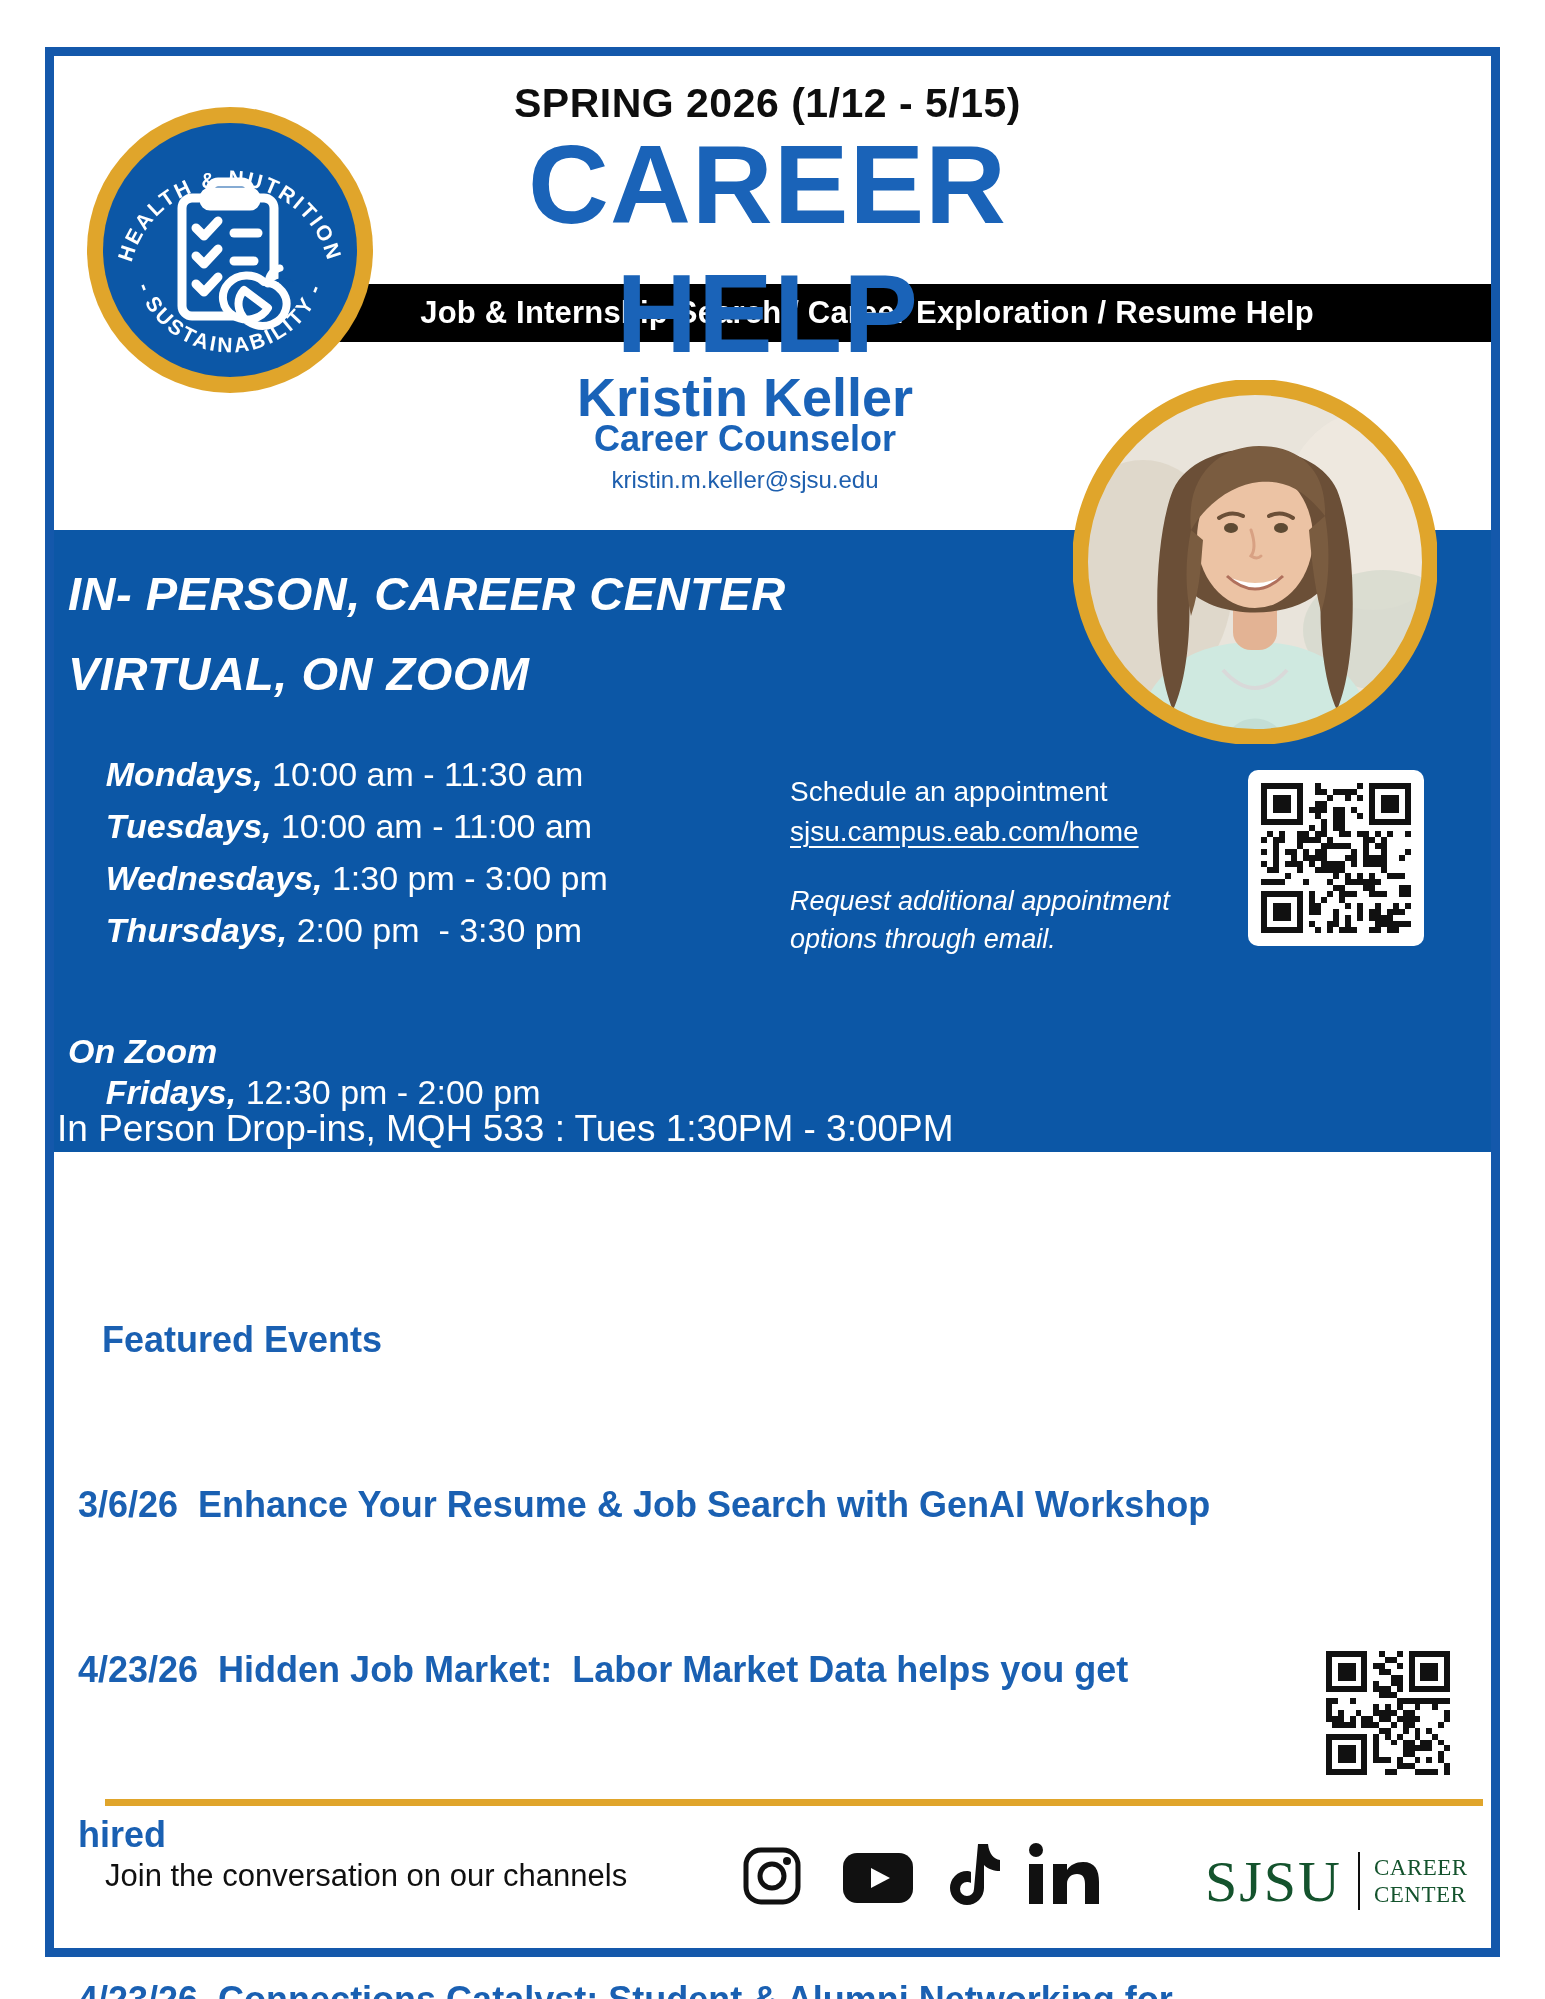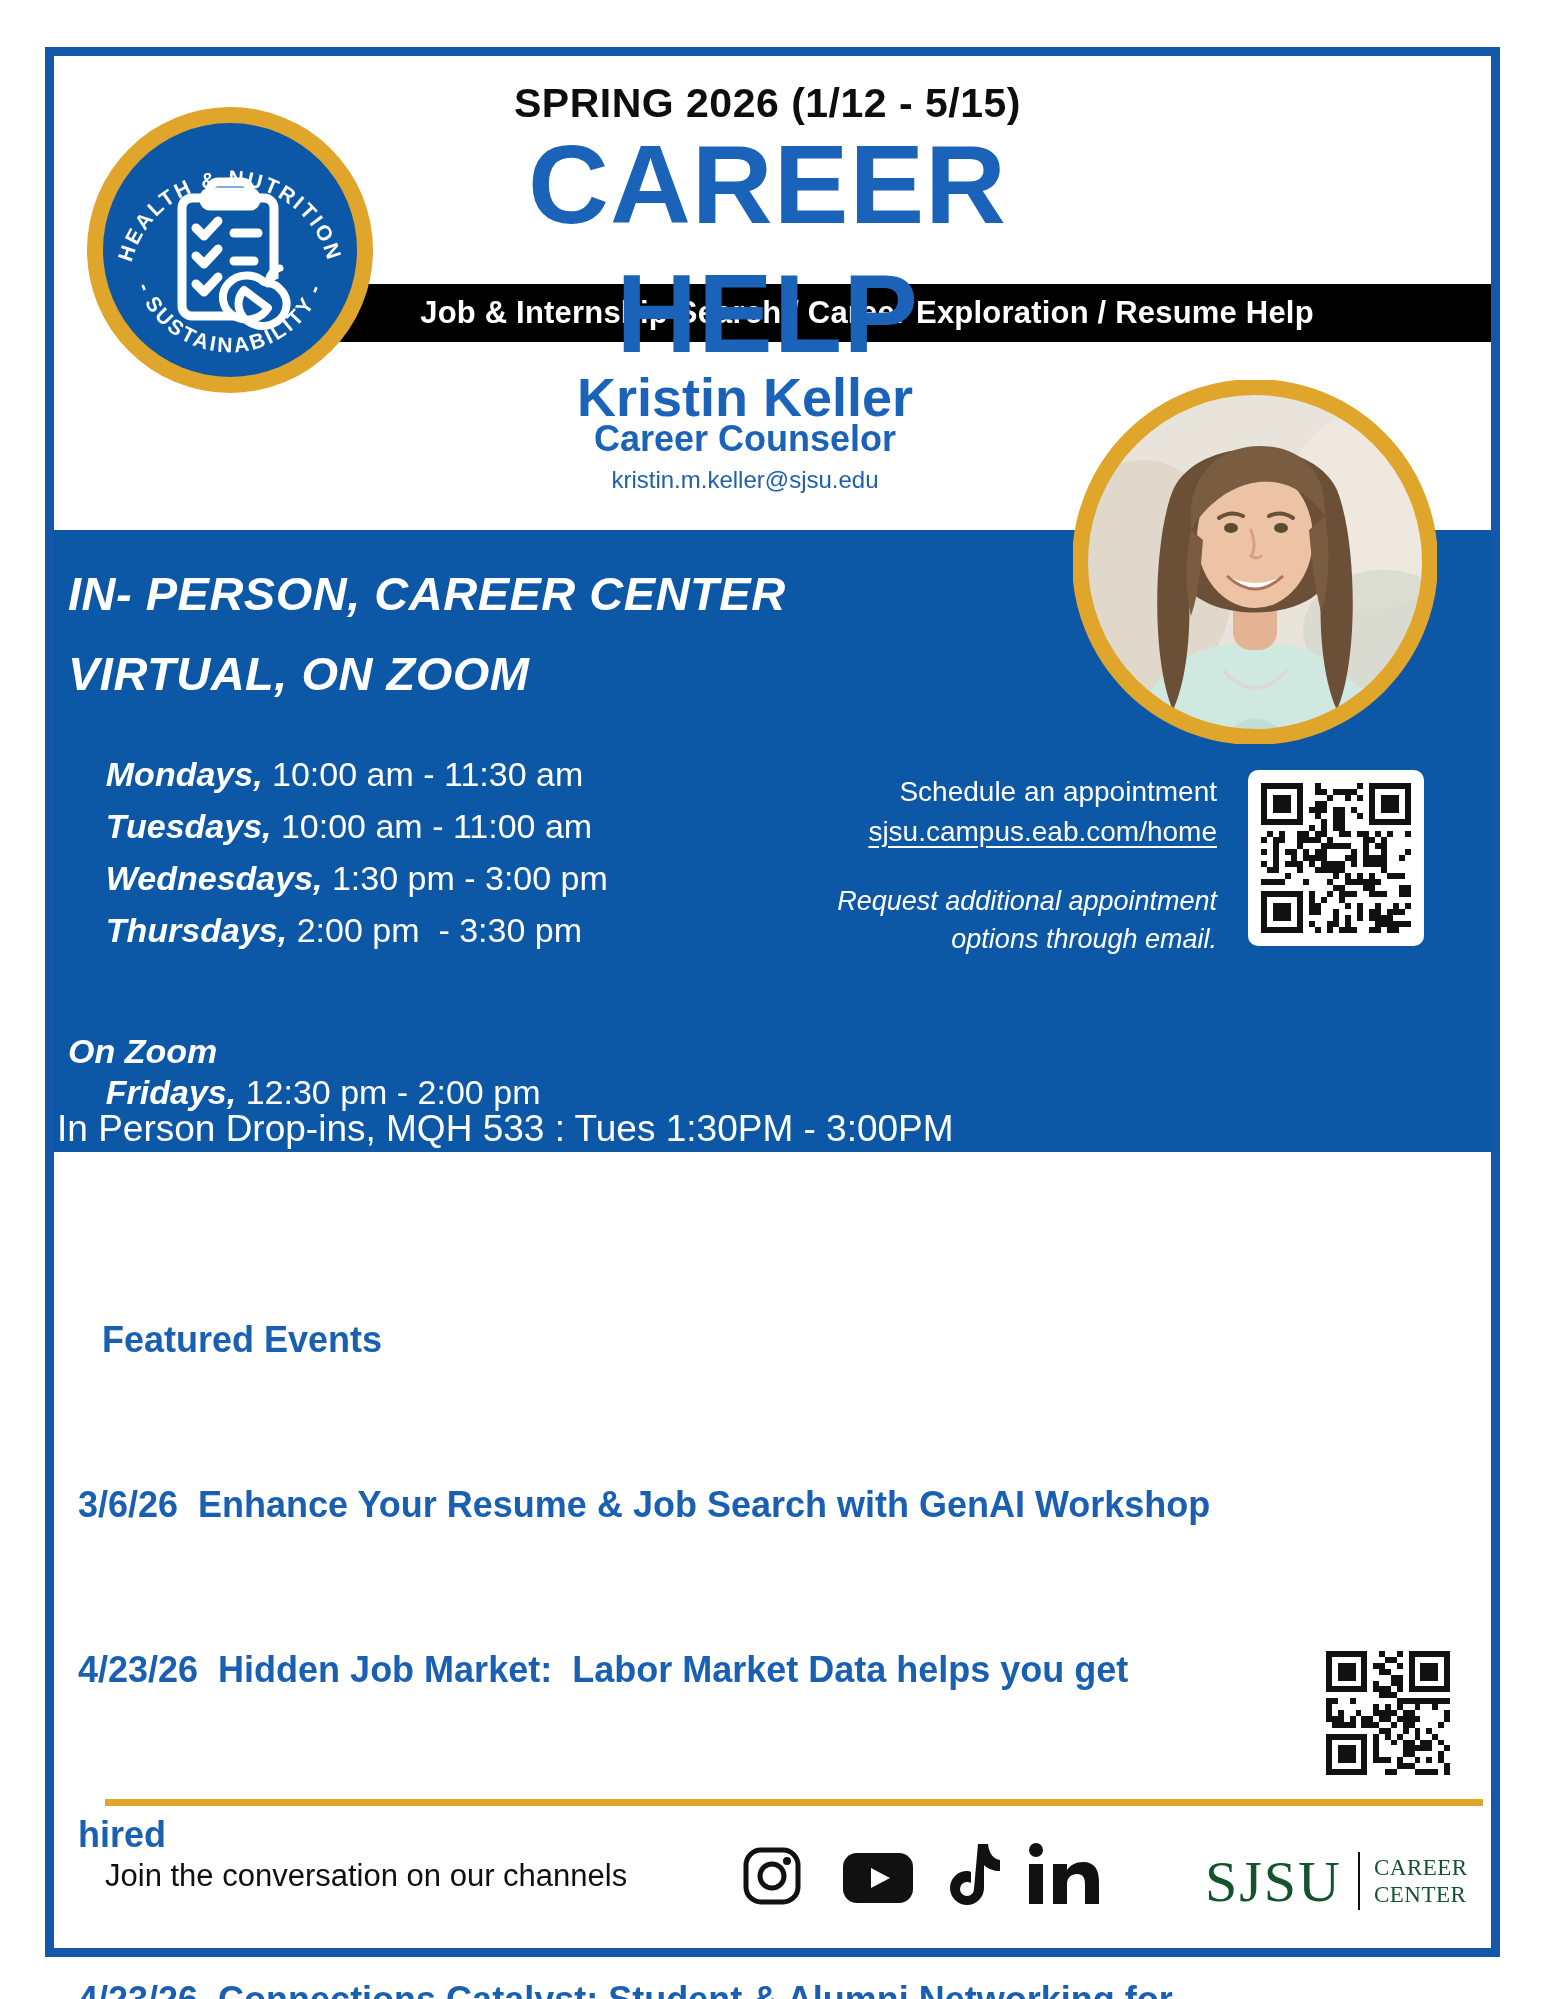--- a/index.html
+++ b/index.html
@@ -36,21 +36,21 @@
   .slot .day{font-weight:800;font-style:italic;}
   .s1{left:68px;top:716px;} .s2{left:68px;top:768px;} .s3{left:68px;top:820px;} .s4{left:68px;top:872px;}
   .onzoom{left:68px;top:1032px;color:#fff;font-size:34px;font-weight:800;font-style:italic;z-index:6;}
   .s5{left:68px;top:1034px;}
   .dropin{left:57px;top:1108px;color:#fff;font-size:37px;font-weight:400;z-index:6;white-space:pre;}
 
   
   .photo{left:1073px;top:380px;width:364px;height:364px;z-index:8;}
 
   
-  .appt{left:790px;top:772px;width:427px;text-align:right;z-index:6;color:#fff;}
+  .appt{left:790px;top:772px;width:427px;z-index:6;color:#fff;}
   .appt .l1{font-size:28px;line-height:40px;}
   .appt .l2{font-size:28px;line-height:40px;text-decoration:underline;text-underline-offset:5px;}
   .appt .note{margin-top:30px;font-size:27px;line-height:38px;font-style:italic;}
 
   .qr-card{left:1248px;top:770px;width:176px;height:176px;background:#fff;border-radius:10px;
            padding:13px;box-sizing:border-box;z-index:6;}
   .qr-card svg,.qr2 svg{width:100%;height:100%;display:block;}
   .qr2{left:1326px;top:1651px;width:124px;height:124px;z-index:6;background:#fff;}
 
   

